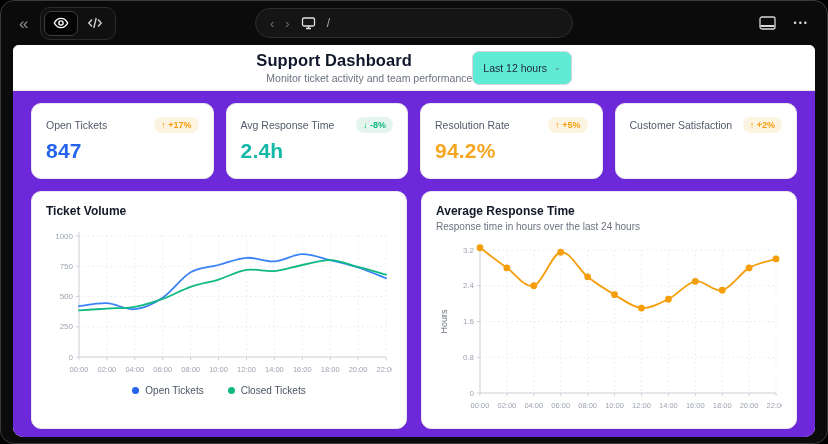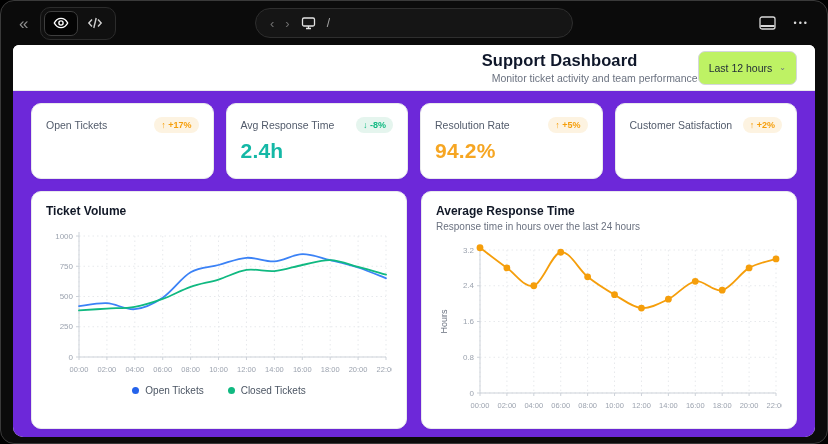--- a/index.html
+++ b/index.html
@@ -17,24 +17,24 @@
   .mode-btn.active svg { stroke:#ffffff; }
   .url-bar { position:absolute; left:50%; transform:translateX(-50%); top:7px; width:318px; height:30px; background:#151515; border:1px solid #2e2e2e; border-radius:15px; display:flex; align-items:center; gap:11px; padding:0 14px; cursor:text; }
   .nav-chevron { color:#6f6f6f; font-size:13px; line-height:1; background:none; border:none; cursor:pointer; }
   .url-path { color:#a8a8a8; font-size:12px; }
   .chrome-right { margin-left:auto; display:flex; align-items:center; gap:18px; }
   .chrome-icon-btn { background:none; border:none; cursor:pointer; display:flex; align-items:center; }
   .more-dots { color:#d9d9d9; font-size:9px; letter-spacing:2px; }
 
   
   .page { position:absolute; top:44px; left:12px; right:12px; bottom:6px; background:#fff; border-radius:6px 6px 10px 10px; overflow:hidden; display:flex; flex-direction:column; }
-  .page-header { height:46px; flex:0 0 46px; display:flex; align-items:center; justify-content:flex-end; padding:0 18px; border-bottom:1px solid #e7e8ea; background:#fff; }
+  .page-header { height:46px; flex:0 0 46px; display:flex; align-items:center; justify-content:center; padding:0 18px; border-bottom:1px solid #e7e8ea; background:#fff; }
   .page-title { font-size:16.5px; font-weight:700; color:#0f172a; letter-spacing:.1px; }
   .page-subtitle { font-size:10.5px; color:#6b7280; margin-top:2px;margin-left:10px; }
-  .range-select { display:flex; align-items:center; gap:7px; height:25px; padding:16px 10px; background:#bef264; border:1px solid #d4d7dc; border-radius:7px; font-size:10.5px; color:#1f2937; cursor:pointer; font-family:inherit; }
+  .range-select { display:flex; align-items:center; gap:7px; height:25px; padding:16px 10px; background:#5eead4; border:1px solid #d4d7dc; border-radius:7px; font-size:10.5px; color:#1f2937; cursor:pointer; font-family:inherit; }
   .range-caret { color:#6b7280; font-size:8px; }
 
   .page-body { flex:1; background:#6d28d9; padding:12px 18px; overflow:hidden; }
 
   
   .kpi-grid { display:grid; grid-template-columns:repeat(4,1fr); gap:12px; }
   .card { background:#fff; border:1px solid #e8e9ec; border-radius:10px; box-shadow:0 1px 2px rgba(16,24,40,.03); }
   .kpi-card { padding:13px 14px 15px; }
   .kpi-top { display:flex; align-items:center; justify-content:space-between; }
   .kpi-label { font-size:10.5px; color:#525b6b; }
@@ -122,20 +122,21 @@
     </div>
 
     <div class="page-body">
 
       <div class="kpi-grid" id="kpi-grid">
           <div class="card kpi-card">
             <div class="kpi-top">
        <span class="kpi-label">Open Tickets</span>
        <span class="kpi-badge" style="color:#f59e0b;background:#fdf3e1">↑ +17%</span>
      </div>
+     <div class="kpi-value" style="color:#2563eb">847</div>
           </div>
           <div class="card kpi-card">
             <div class="kpi-top">
        <span class="kpi-label">Avg Response Time</span>
        <span class="kpi-badge" style="color:#10b981;background:#e5f5ee">↓ -8%</span>
      </div>
      <div class="kpi-value" style="color:#14b8a6">2.4h</div>
           </div>
           <div class="card kpi-card">
             <div class="kpi-top">

